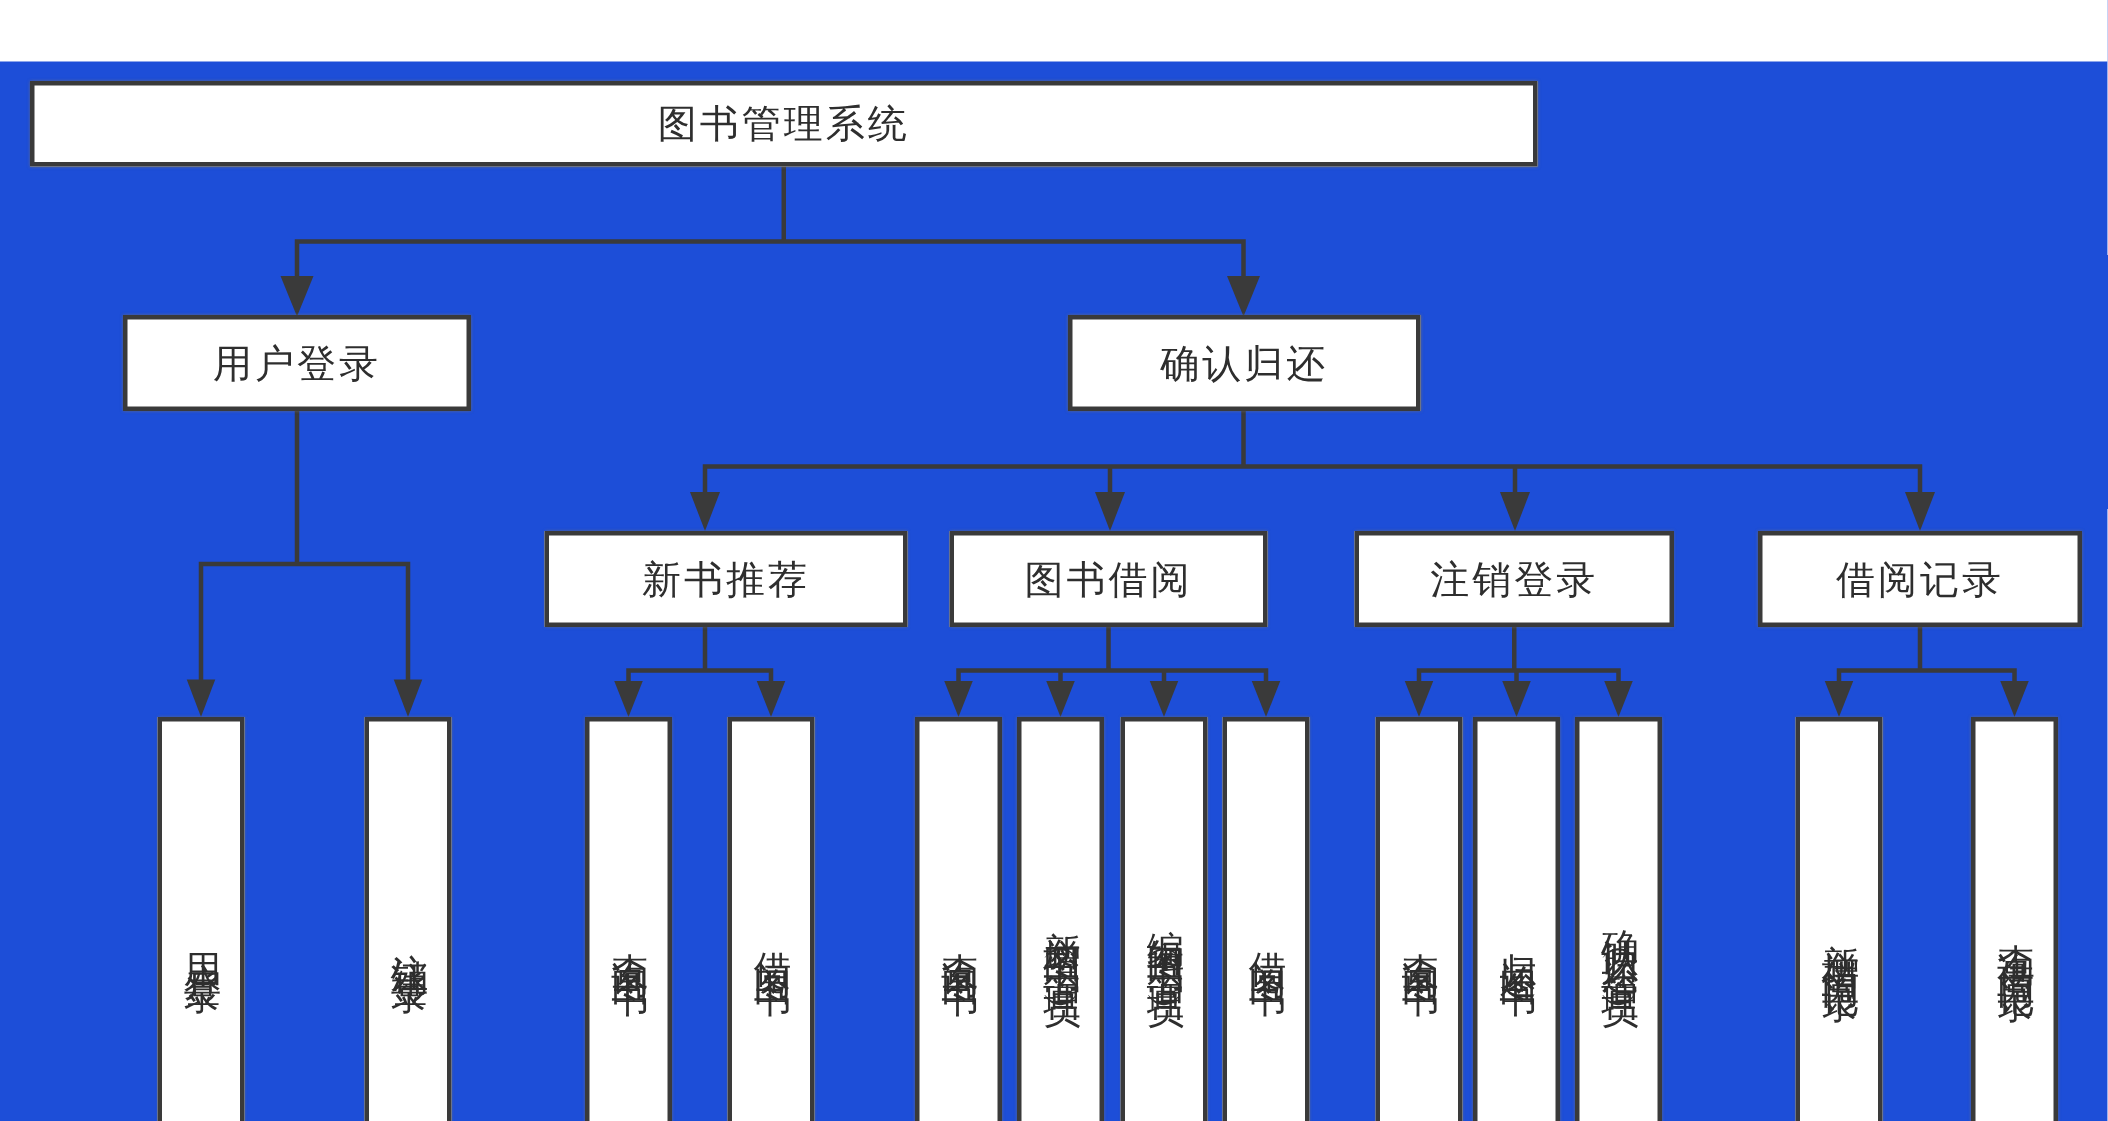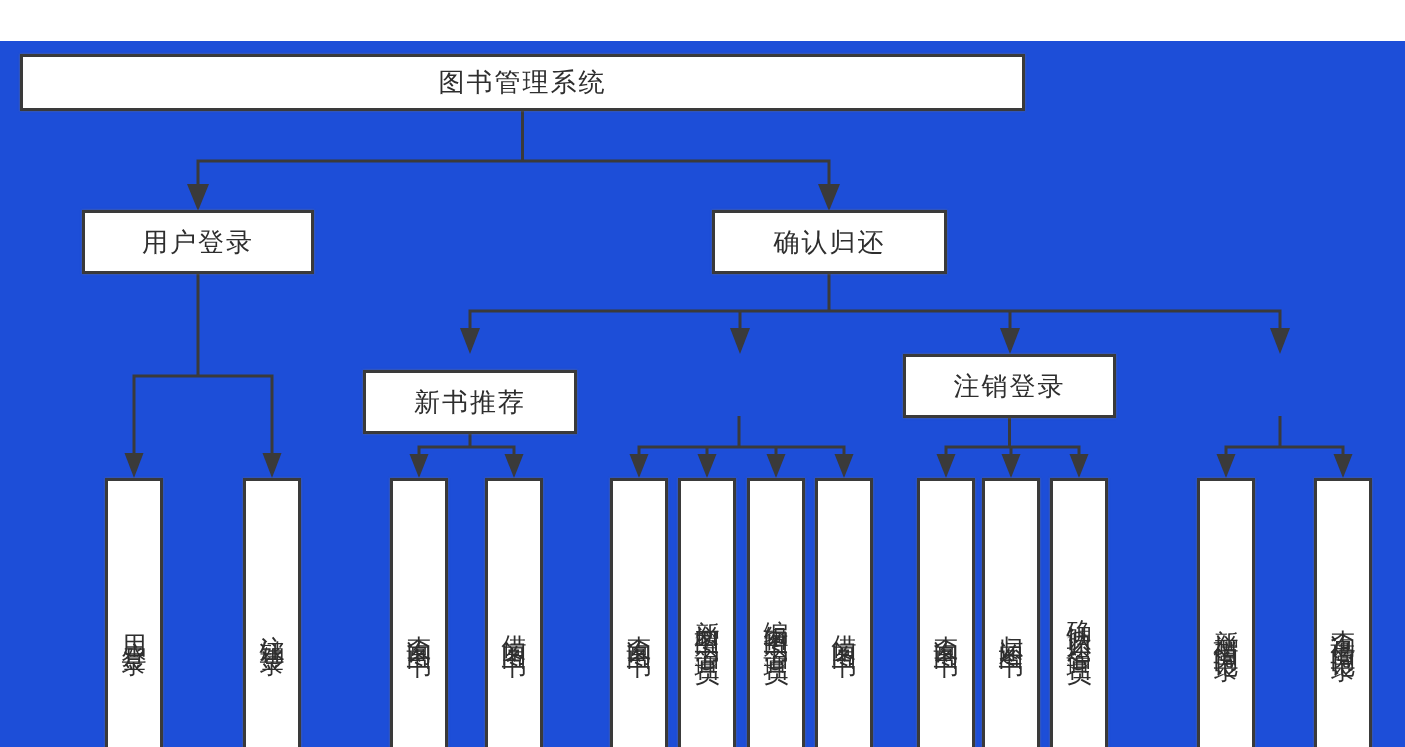--- a/index.html
+++ b/index.html
@@ -95,25 +95,31 @@
     <span class="lbl">图书管理系统</span>
   </div>
 
   <div class="box hbox" style="left:82px;top:169px;width:232px;height:64px">
     <span class="lbl">用户登录</span>
   </div>
   <div class="box hbox" style="left:712px;top:169px;width:235px;height:64px">
     <span class="lbl">确认归还</span>
   </div>
 
-  <div class="box hbox" style="left:363px;top:329px;width:214px;height:64px">
+  <div class="box hbox" style="left:363px;top:313px;width:242px;height:64px">
     <span class="lbl">新书推荐</span>
+  </div>
+  <div class="box hbox" style="left:633px;top:313px;width:212px;height:64px">
+    <span class="lbl">图书借阅</span>
   </div>
   <div class="box hbox" style="left:903px;top:313px;width:213px;height:64px">
     <span class="lbl">注销登录</span>
+  </div>
+  <div class="box hbox" style="left:1172px;top:313px;width:216px;height:64px">
+    <span class="lbl">借阅记录</span>
   </div>
 
   <div class="box vbox" style="left:105px;top:437px;width:58px;height:298px">
     <span class="lbl">用户登录</span>
   </div>
   <div class="box vbox" style="left:243px;top:437px;width:58px;height:298px">
     <span class="lbl">注销登录</span>
   </div>
   <div class="box vbox" style="left:390px;top:437px;width:58px;height:298px">
     <span class="lbl">查询图书</span>

